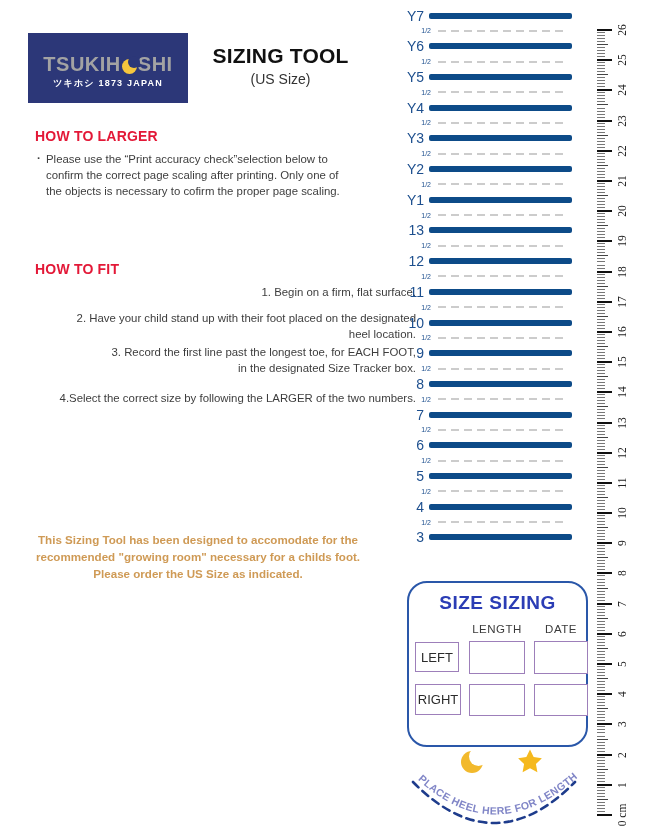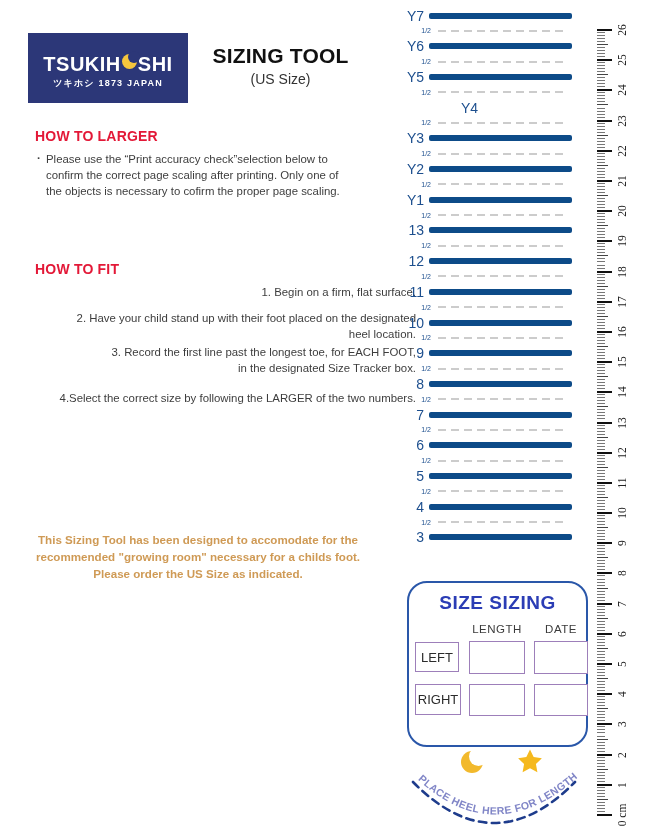--- a/index.html
+++ b/index.html
@@ -2,21 +2,21 @@
 <html><head>
 <meta charset="utf-8">
 <style>
   html,body{margin:0;padding:0;background:#ffffff;}
   .page{position:relative;width:648px;height:835px;background:#ffffff;overflow:hidden;
         font-family:"Liberation Sans", sans-serif;color:#3d3d3d;}
 
   
   .logo-box{position:absolute;left:28px;top:33px;width:160px;height:70px;background:#2c3778;
             display:flex;flex-direction:column;align-items:center;justify-content:center;gap:3px;}
-  .wordmark{color:#ffffff;font-weight:bold;font-size:20px;letter-spacing:.5px;display:flex;align-items:flex-start;line-height:1;margin-top:8px;}
+  .wordmark{color:#a3a3a3;font-weight:bold;font-size:20px;letter-spacing:.5px;display:flex;align-items:flex-end;line-height:1;margin-top:8px;}
   .crescent{display:inline-block;position:relative;width:15px;height:15px;margin:0 1px;}
   .crescent .full{position:absolute;inset:0;background:#f6c63d;border-radius:50%;}
   .crescent .bite{position:absolute;width:12px;height:12px;border-radius:50%;background:#2c3778;left:6px;top:-3px;}
   .logo-sub{color:#ffffff;font-size:9px;font-weight:bold;letter-spacing:1.2px;}
 
   
   .title-wrap{position:absolute;left:198px;top:44px;width:165px;text-align:center;}
   .doc-title{font-size:21px;font-weight:bold;color:#111;letter-spacing:.2px;}
   .doc-subtitle{font-size:14px;color:#333;margin-top:3px;}
 
@@ -137,21 +137,21 @@
         <div class="half-line"></div>
       </div>
       <div class="size-row" style="top: 69.9px;">
         <div class="size-label">Y5</div>
         <div class="size-bar"></div>
       </div>
       <div class="half-row" style="top: 88.25px;">
         <div class="half-label">1/2</div>
         <div class="half-line"></div>
       </div>
-      <div class="size-row" style="top: 100.6px; flex-direction: column;">
+      <div class="size-row" style="top: 100.6px;">
         <div class="size-label">Y4</div>
         <div class="size-bar"></div>
       </div>
       <div class="half-row" style="top: 118.95px;">
         <div class="half-label">1/2</div>
         <div class="half-line"></div>
       </div>
       <div class="size-row" style="top: 131.3px;">
         <div class="size-label">Y3</div>
         <div class="size-bar"></div>

